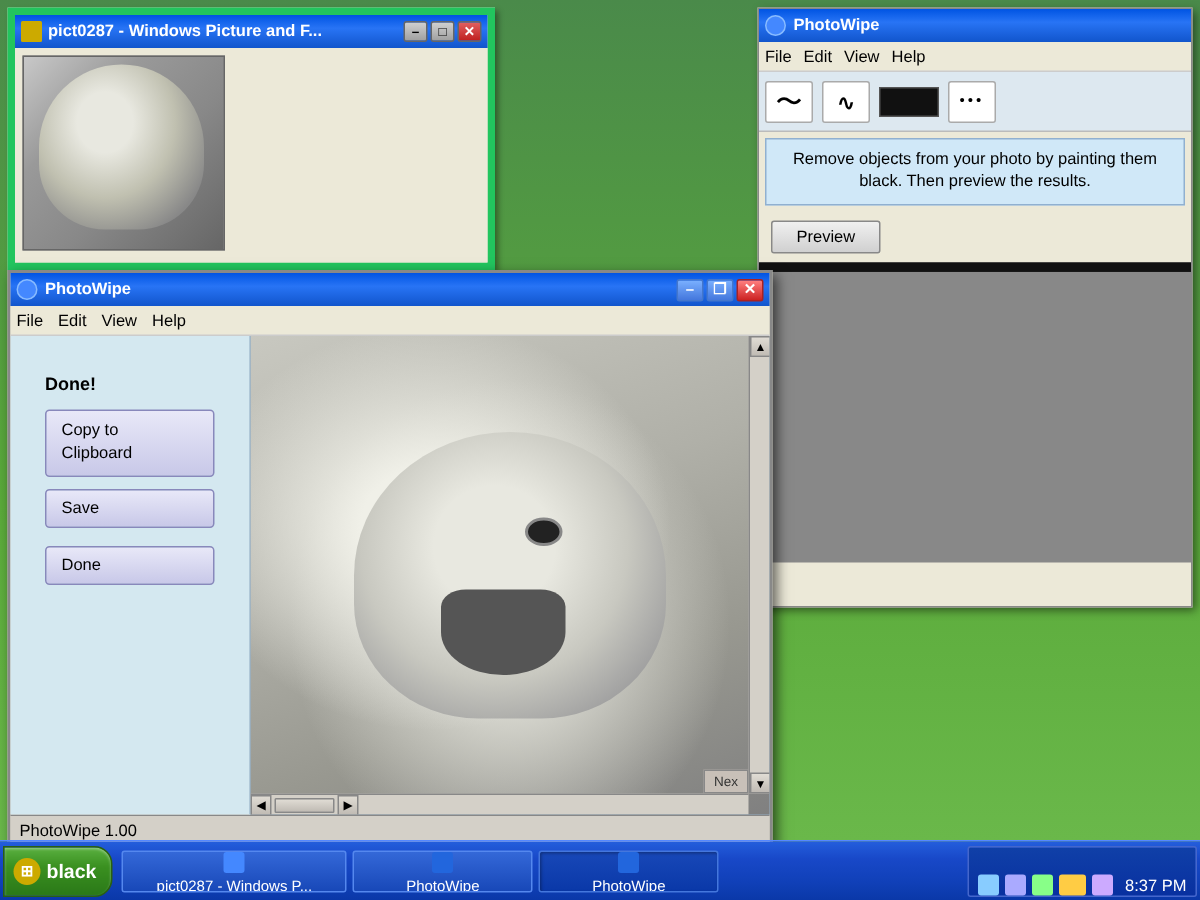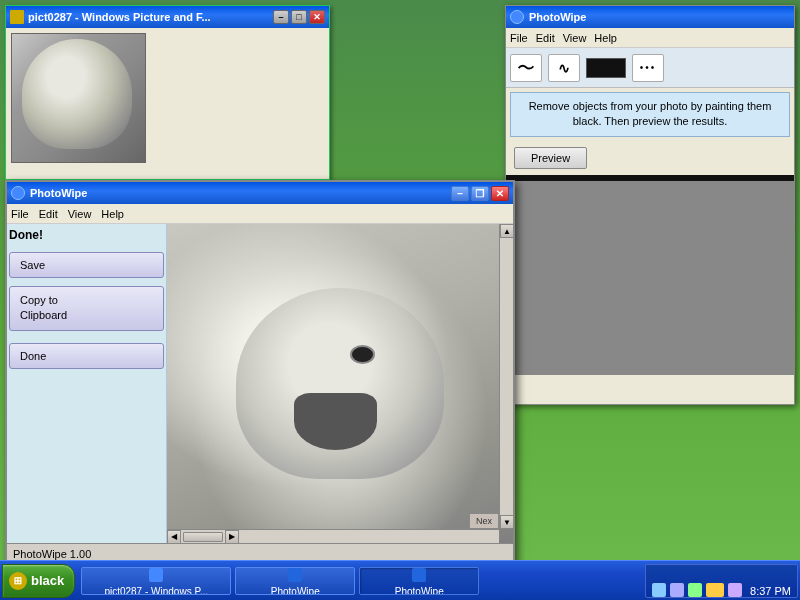--- a/index.html
+++ b/index.html
@@ -23,21 +23,21 @@
       overflow: hidden;
     }
 
     
     .bg-window {
       position: absolute;
       top: 5px;
       left: 5px;
       width: 325px;
       height: 175px;
-      border: 1px solid #22c55e;
+      border: 5px solid #22c55e;
       background: #ece9d8;
       box-shadow: 2px 2px 4px rgba(0,0,0,0.4);
     }
     .bg-window-titlebar {
       height: 22px;
       background: linear-gradient(180deg, #0054e3 0%, #2874f5 40%, #1155cc 100%);
       display: flex;
       align-items: center;
       padding: 0 4px;
       color: white;
@@ -275,21 +275,21 @@
     .main-menubar span {
       font-size: 11px;
       cursor: pointer;
     }
     .main-content {
       display: flex;
       height: calc(100% - 62px);
     }
     .sidebar {
       width: 160px;
-      padding: 2px;
+      padding: 23px;
       background: #d4e8f0;
       border-right: 1px solid #b0c8d8;
       flex-shrink: 0;
       display: flex;
       flex-direction: column;
       gap: 8px;
     }
     .status-text {
       font-size: 12px;
       font-weight: bold;
@@ -590,22 +590,22 @@
     <span>File</span>
     <span>Edit</span>
     <span>View</span>
     <span>Help</span>
   </div>
 
   <div class="main-content">
 
     <div class="sidebar">
       <div class="status-text">Done!</div>
+      <button class="sidebar-btn" style="line-height:1.4;">Copy to<br>Clipboard</button>
       <button class="sidebar-btn">Save</button>
-      <button class="sidebar-btn" style="line-height:1.4;">Copy to<br>Clipboard</button>
       <button class="sidebar-btn" style="margin-top:4px;">Done</button>
     </div>
 
     <div class="main-image-area">
       <div class="main-parrot">
         <div class="parrot-head">
           <div class="parrot-eye"></div>
           <div class="parrot-beak"></div>
         </div>
       </div>

